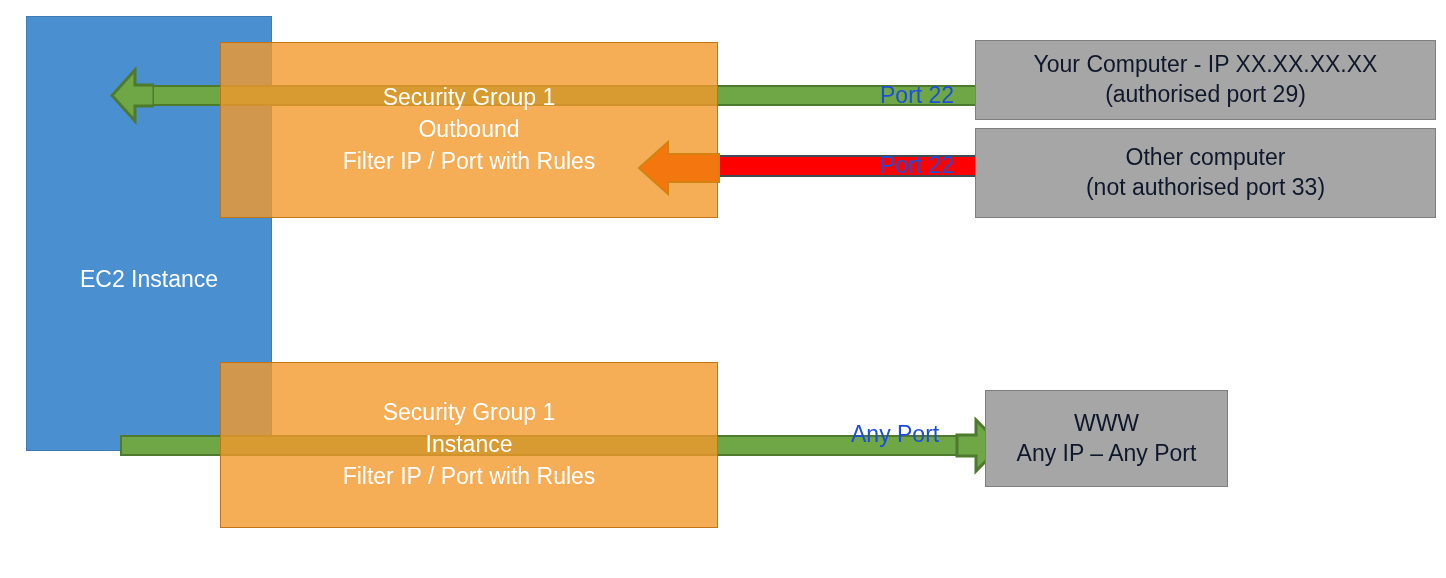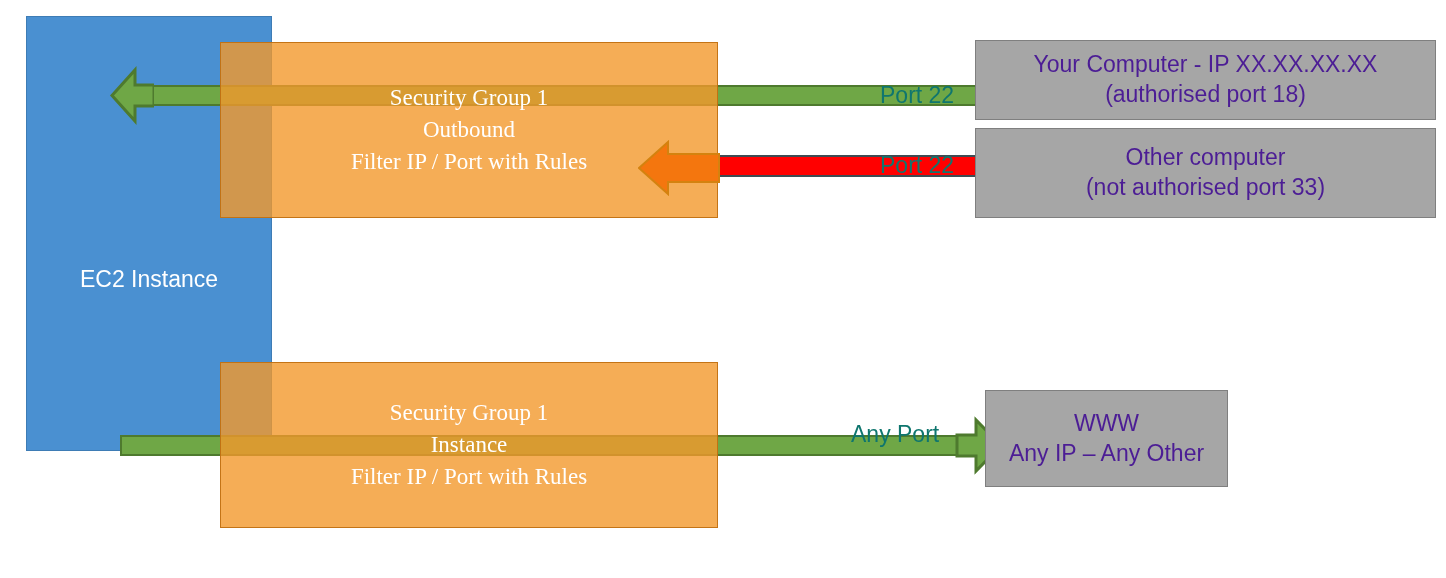--- a/index.html
+++ b/index.html
@@ -9,33 +9,33 @@
   .box{position:absolute;box-sizing:border-box;display:flex;flex-direction:column;
        align-items:center;justify-content:center;text-align:center;color:#ffffff;}
 
   
   #ec2{left:26px;top:16px;width:246px;height:435px;background:#4A90D1;
        border:1px solid #3E7CB5;justify-content:flex-start;}
   #ec2 .ec2-text{position:absolute;top:248px;left:0;right:0;font-size:23px;line-height:1.3;}
 
   
   .sg{background:rgba(242,153,44,0.80);border:1px solid rgba(191,110,15,0.9);
-      color:#ffffff;font-size:23px;line-height:1.38;z-index:5;font-family:Liberation Serif, serif;}
+      color:#ffffff;font-size:23px;line-height:1.38;z-index:5;}
   #sg-in{left:220px;top:42px;width:498px;height:176px;}
   #sg-out{left:220px;top:362px;width:498px;height:166px;}
 
   
-  .grey{background:#A6A6A6;border:1px solid #7F7F7F;color:#4c1d95;font-size:23px;line-height:1.3;z-index:3;}
+  .grey{background:#A6A6A6;border:1px solid #7F7F7F;color:#0f172a;font-size:23px;line-height:1.3;z-index:3;}
   #your-computer{left:975px;top:40px;width:461px;height:80px;}
   #other-computer{left:975px;top:128px;width:461px;height:90px;}
   #www{left:985px;top:390px;width:243px;height:97px;justify-content:center;}
 
   
   .bar{position:absolute;box-sizing:border-box;z-index:2;}
-  .bar-label{position:absolute;color:#0f766e;font-size:23px;line-height:1;white-space:nowrap;z-index:4;}
+  .bar-label{position:absolute;color:#1d4ed8;font-size:23px;line-height:1;white-space:nowrap;z-index:4;}
 
   
   #bar-in-green{left:135px;top:85px;width:840px;height:21px;background:#6FA746;
                 border-top:2px solid #4E7A2E;border-bottom:2px solid #4E7A2E;}
   
   #arrow-in-green{position:absolute;left:110px;top:64px;width:44px;height:63px;z-index:2;}
   
   #bar-red{left:718px;top:155px;width:260px;height:22px;background:#FF0000;
            border-top:2px solid #3F4C53;border-bottom:2px solid #3F4C53;}
   
@@ -76,21 +76,21 @@
 
   <svg id="arrow-orange" viewBox="0 0 82 56">
     <polygon points="1,28 30,2 30,14 81,14 81,42 30,42 30,54" fill="#F4760E" stroke="#D4820F" stroke-width="2" stroke-linejoin="miter"></polygon>
   </svg>
 
   <div class="bar-label lbl-port22-green">Port 22</div>
   <div class="bar-label lbl-port22-red">Port 22</div>
 
   <div class="box grey" id="your-computer">
     <div>Your Computer - IP XX.XX.XX.XX</div>
-    <div>(authorised port 18)</div>
+    <div>(authorised port 29)</div>
   </div>
   <div class="box grey" id="other-computer">
     <div>Other computer</div>
     <div>(not authorised port 33)</div>
   </div>
 
   <div class="bar" id="bar-out-green"></div>
   <svg id="arrow-out-green" viewBox="0 0 48 63">
     <polygon points="46,31.5 21,6 21,21 2,21 2,42 21,42 21,57" fill="#6FA746" stroke="#4E7A2E" stroke-width="3" stroke-linejoin="miter"></polygon>
   </svg>
@@ -98,16 +98,16 @@
   <div class="box sg" id="sg-out">
     <div>Security Group 1</div>
     <div>Instance</div>
     <div>Filter IP / Port with Rules</div>
   </div>
 
   <div class="bar-label lbl-anyport">Any Port</div>
 
   <div class="box grey" id="www">
     <div>WWW</div>
-    <div>Any IP – Any Other</div>
+    <div>Any IP – Any Port</div>
   </div>
 
 </div>
 
 </body></html>

